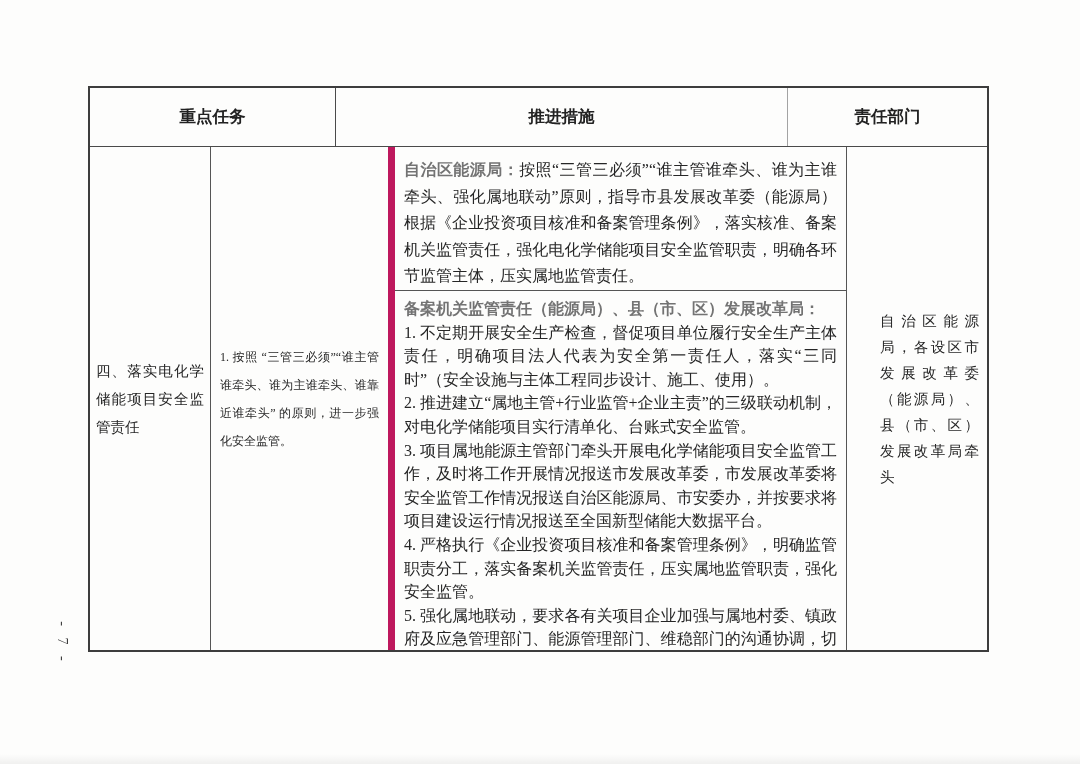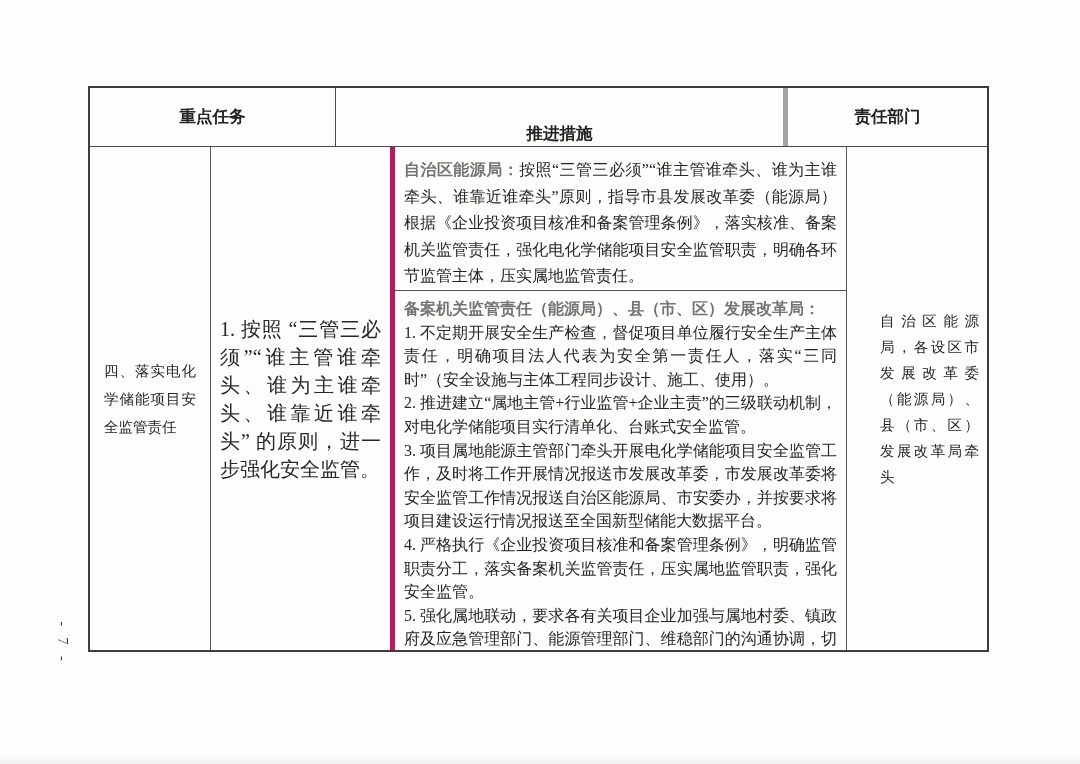--- a/index.html
+++ b/index.html
@@ -64,43 +64,43 @@
     flex-direction: row;
     align-items: center;
     justify-content: center;
     font-size: 16.5px;
     font-weight: 600;
     color: #222;
     text-align: center;
     line-height: 24px;
   }
   .hc1 { width: 246px; border-right: 1px solid #4a4a4a; }
-  .hc2 { width: 452px; border-right: 5px solid #a3a3a3; align-items: flex-end; }
+  .hc2 { width: 452px; border-right: 1px solid #a3a3a3; }
   .hc3 { flex: 1; }
 
   .brow { flex: 1; display: flex; min-height: 0; }
   .bc1 {
     width: 121px;
     border-right: 1px solid #555;
     display: flex;
     flex-direction: column;
     justify-content: center;
-    padding: 6px 14px;
+    padding: 6px 6px;
     font-size: 14.5px;
     line-height: 28px;
     text-align: justify;
   }
   .bc2 {
     width: 184px;
-    border-right: 5px solid #be185d;
+    border-right: 7px solid #be185d;
     display: flex;
     flex-direction: column;
     justify-content: center;
     padding: 6px 9px;
-    font-size: 20px;
+    font-size: 12px;
     line-height: 28px;
     text-align: justify;
   }
   .bc3 {
     width: 452px;
     border-right: 1px solid #555;
     display: flex;
     flex-direction: column;
   }
   .sub1 {
@@ -163,21 +163,21 @@
       <div class="bc1">
         <p>四、落实电化学储能项目安全监管责任</p>
       </div>
 
       <div class="bc2">
         <p>1. 按照 “三管三必须”“谁主管谁牵头、谁为主谁牵头、谁靠近谁牵头” 的原则，进一步强化安全监管。</p>
       </div>
 
       <div class="bc3">
         <div class="sub1">
-          <p><b class="lead">自治区能源局：</b><span>按照“三管三必须”“谁主管谁牵头、谁为主谁牵头、谁靠近谁牵头”原则，指导市县发展改革委（能源局）根据《企业投资项目核准和备案管理条例》，落实核准、备案机关监管责任，强化电化学储能项目安全监管职责，明确各环节监管主体，压实属地监管责任。</span></p>
+          <p><b class="lead">自治区能源局：</b><span>按照“三管三必须”“谁主管谁牵头、谁为主谁牵头、强化属地联动”原则，指导市县发展改革委（能源局）根据《企业投资项目核准和备案管理条例》，落实核准、备案机关监管责任，强化电化学储能项目安全监管职责，明确各环节监管主体，压实属地监管责任。</span></p>
         </div>
         <div class="sub2">
           <p class="lead">备案机关监管责任（能源局）、县（市、区）发展改革局：</p>
           <p>1. 不定期开展安全生产检查，督促项目单位履行安全生产主体责任，明确项目法人代表为安全第一责任人，落实“三同时”（安全设施与主体工程同步设计、施工、使用）。</p>
           <p>2. 推进建立“属地主管+行业监管+企业主责”的三级联动机制，对电化学储能项目实行清单化、台账式安全监管。</p>
           <p>3. 项目属地能源主管部门牵头开展电化学储能项目安全监管工作，及时将工作开展情况报送市发展改革委，市发展改革委将安全监管工作情况报送自治区能源局、市安委办，并按要求将项目建设运行情况报送至全国新型储能大数据平台。</p>
           <p>4. 严格执行《企业投资项目核准和备案管理条例》，明确监管职责分工，落实备案机关监管责任，压实属地监管职责，强化安全监管。</p>
           <p>5. 强化属地联动，要求各有关项目企业加强与属地村委、镇政府及应急管理部门、能源管理部门、维稳部门的沟通协调，切实做好应急管理和维护社会稳定工作。</p>
         </div>
       </div>

